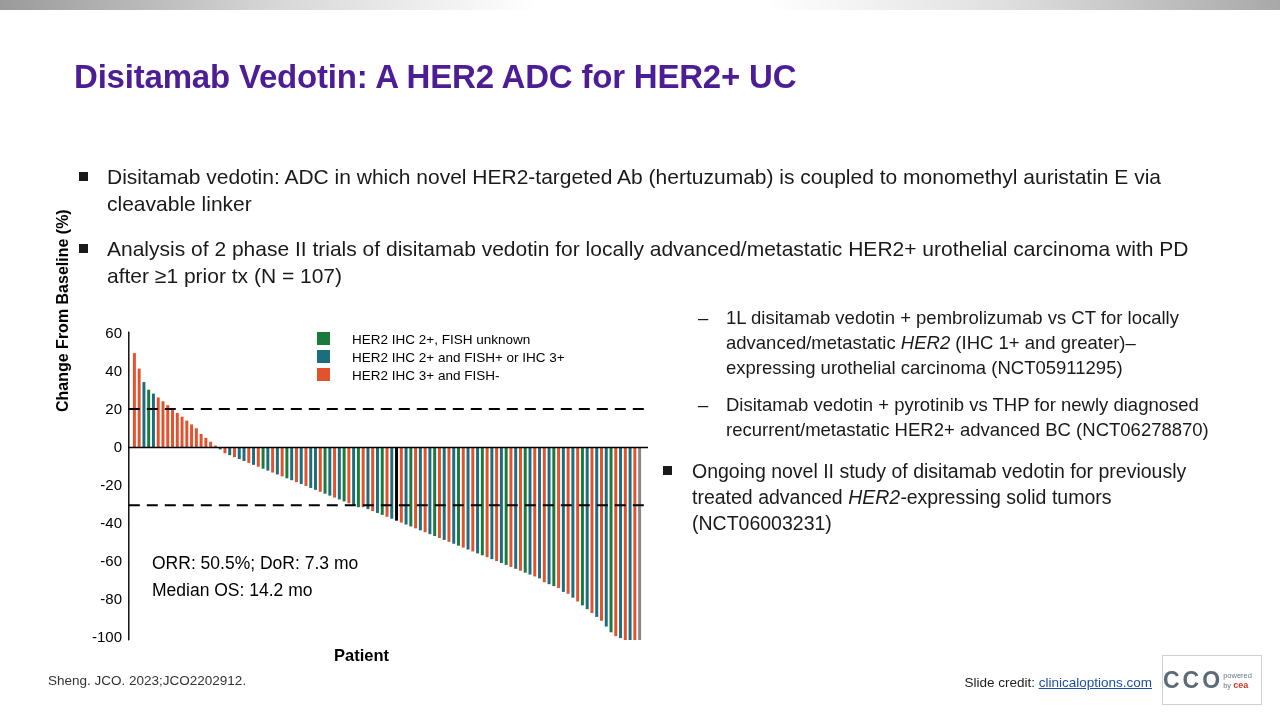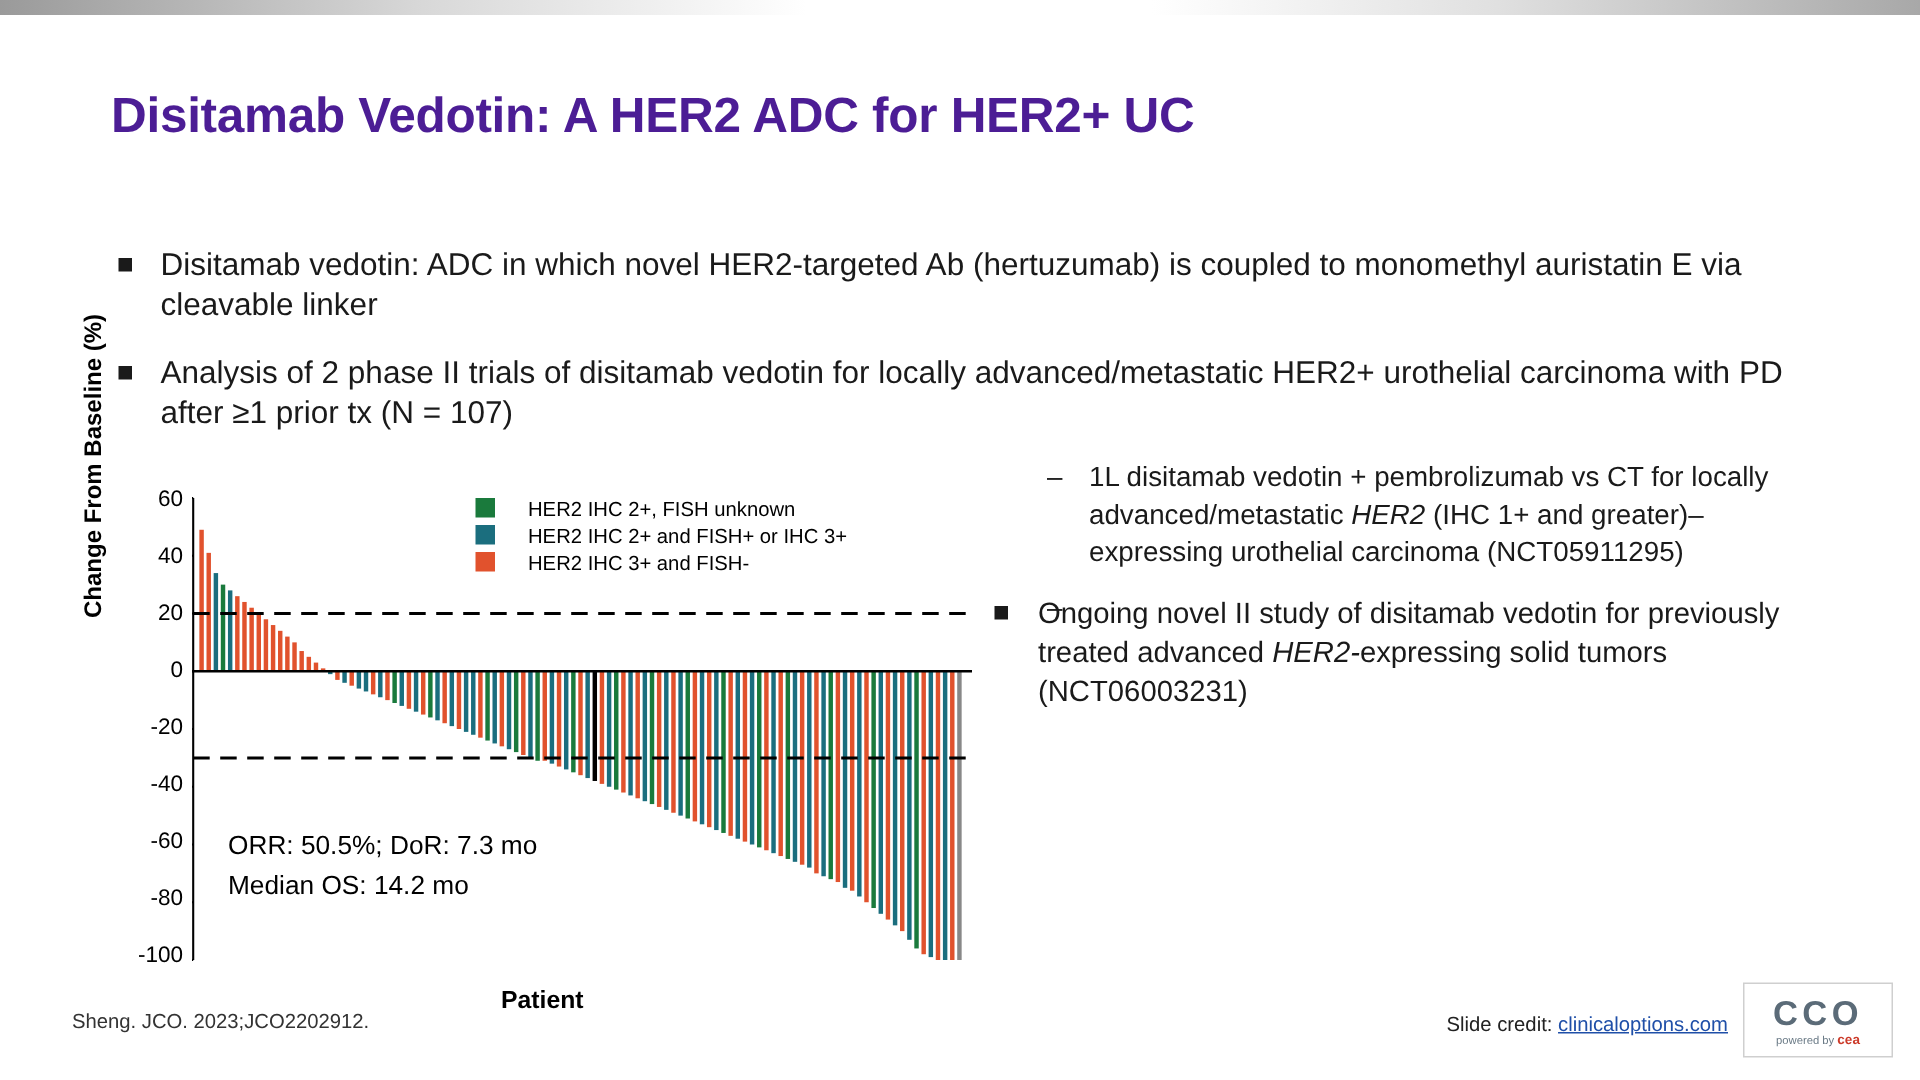--- a/index.html
+++ b/index.html
@@ -118,21 +118,20 @@
     color: #000;
     white-space: nowrap;
   }
   .xlabel {
     position: absolute;
     left: 282px;
     top: 334px;
     font-size: 16.5px;
     font-weight: bold;
     color: #000;
-    margin-top: 12px;
   }
   .ytick {
     position: absolute;
     right: 0;
     font-size: 15px;
     color: #000;
     text-align: right;
     width: 48px;
   }
   .legend {
@@ -183,21 +182,21 @@
   }
   .logo {
     position: absolute;
     right: 18px;
     top: 655px;
     width: 98px;
     height: 48px;
     background: #ffffff;
     border: 1px solid #cfcfcf;
     display: flex;
-    flex-direction: column;
+    flex-direction: row;
     align-items: center;
     justify-content: center;
   }
   .logo-letters {
     font-size: 23px;
     font-weight: bold;
     color: #5b6b78;
     letter-spacing: 3px;
     line-height: 24px;
   }
@@ -389,20 +388,21 @@
 
   <div class="right-col">
 
     <div class="subbullet">
       <span class="dash">–</span>
       <span>1L disitamab vedotin + pembrolizumab vs CT for locally advanced/metastatic </span><em class="ital">HER2</em><span> (IHC 1+ and greater)–expressing urothelial carcinoma (NCT05911295)</span>
     </div>
 
     <div class="subbullet">
       <span class="dash">–</span>
+      <span>Disitamab vedotin + pyrotinib vs THP for newly diagnosed recurrent/metastatic HER2+ advanced BC (NCT06278870)</span>
     </div>
 
     <div class="rbullet" style="margin-top:16px;">
       <span class="sq"></span>
       <span>Ongoing novel II study of disitamab vedotin for previously treated advanced </span><em class="ital">HER2-</em><span>expressing solid tumors (NCT06003231)</span>
     </div>
   </div>
 
   <div class="source">Sheng. JCO. 2023;JCO2202912.</div>
   <div class="credit">

